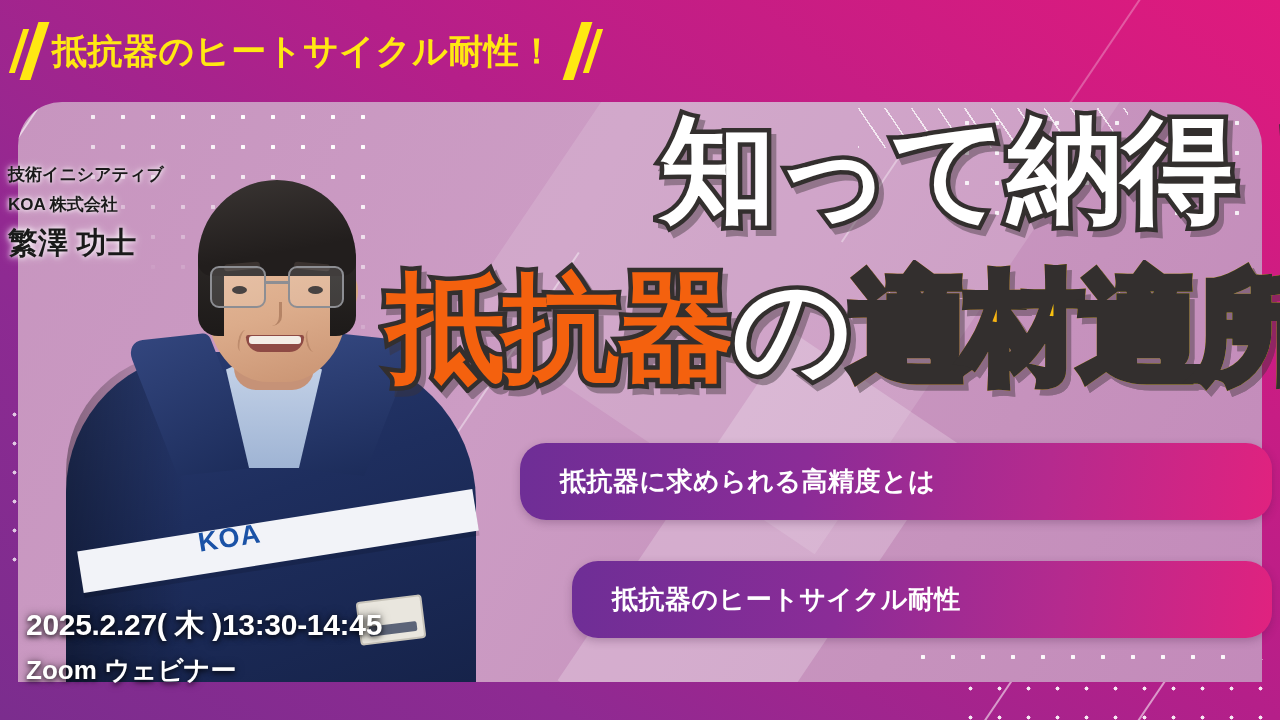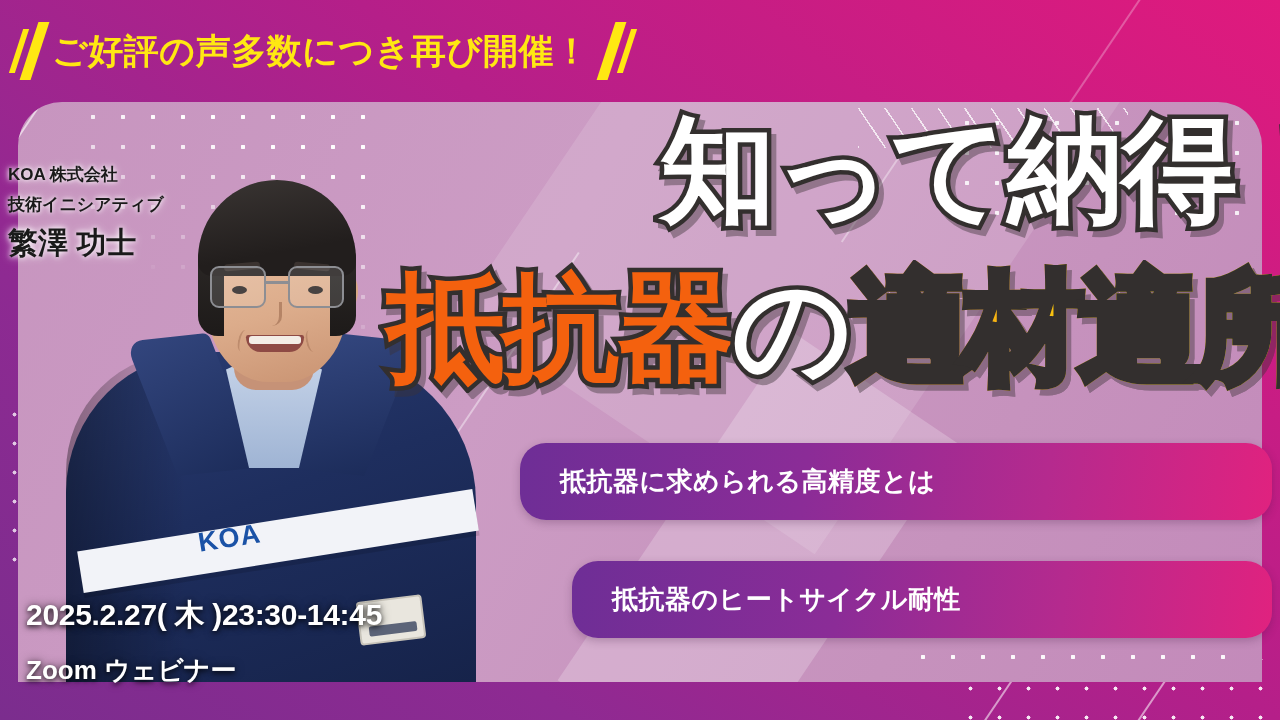--- a/index.html
+++ b/index.html
@@ -259,21 +259,21 @@
   
   .details {
     position:absolute; left:26px; bottom:32px; width:440px; z-index:30;
     color:#FFFFFF;
   }
   .dt-date {
     font-size:30px; font-weight:700; white-space:nowrap; letter-spacing:-.3px;
     text-shadow:0 2px 5px rgba(0,0,0,.75), 0 0 10px rgba(0,0,0,.5);
   }
   .dt-zoom {
-    font-size:26px; font-weight:700; margin-top:17px; white-space:nowrap;
+    font-size:26px; font-weight:700; margin-top:7px; white-space:nowrap;
     text-shadow:0 2px 5px rgba(0,0,0,.75), 0 0 10px rgba(0,0,0,.5);
   }
   .dt-note {
     font-size:22px; font-weight:700; margin-top:7px; white-space:nowrap;
     text-shadow:0 2px 5px rgba(0,0,0,.75), 0 0 10px rgba(0,0,0,.5);
   }
 
   
   .headline-1 {
     position:absolute; left:660px; top:112px; z-index:25;
@@ -324,21 +324,21 @@
   <div class="frame-diag fd2"></div>
   <div class="frame-diag fd3"></div>
   <div class="frame-dots"></div>
   <div class="frame-dots-l"></div>
 
   <div class="ribbon">
     <span class="slash-group">
       <span class="slash sl-left-thin"></span>
       <span class="slash sl-left-thick"></span>
     </span>
-    <span class="ribbon-text">ご好評の声多数につき再び開催！</span>
+    <span class="ribbon-text">抵抗器のヒートサイクル耐性！</span>
     <span class="slash-group">
       <span class="slash sl-right-thick"></span>
       <span class="slash sl-right-thin"></span>
     </span>
   </div>
 
   <div class="panel">
 
     <div class="wedge wedge-top"></div>
     <div class="wedge wedge-mid"></div>
@@ -383,36 +383,36 @@
       <div class="p-smile-l"></div>
       <div class="p-smile-r"></div>
       <div class="p-mouth">
         <span class="p-teeth"></span>
       </div>
     </div>
 
   </div>
 
   <div class="speaker">
+    <div class="sp-line">技術イニシアティブ</div>
     <div class="sp-line">KOA 株式会社</div>
-    <div class="sp-line">技術イニシアティブ</div>
     <div class="sp-name">繁澤 功士</div>
   </div>
 
   <div class="headline-1">知って納得！</div>
 
   <div class="headline-2">
     <span class="hl-orange">抵抗器</span><span class="hl-white">の</span><span class="hl-grad">適材適所</span>
   </div>
 
   <div class="topic topic-1">
     <span class="topic-label">抵抗器に求められる高精度とは</span>
   </div>
   <div class="topic topic-2">
     <span class="topic-label">抵抗器のヒートサイクル耐性</span>
   </div>
 
   <div class="details">
-    <div class="dt-date">2025.2.27( 木 )23:30-14:45</div>
+    <div class="dt-date">2025.2.27( 木 )13:30-14:45</div>
     <div class="dt-zoom">Zoom ウェビナー</div>
   </div>
 
 </div>
 
 </body></html>

